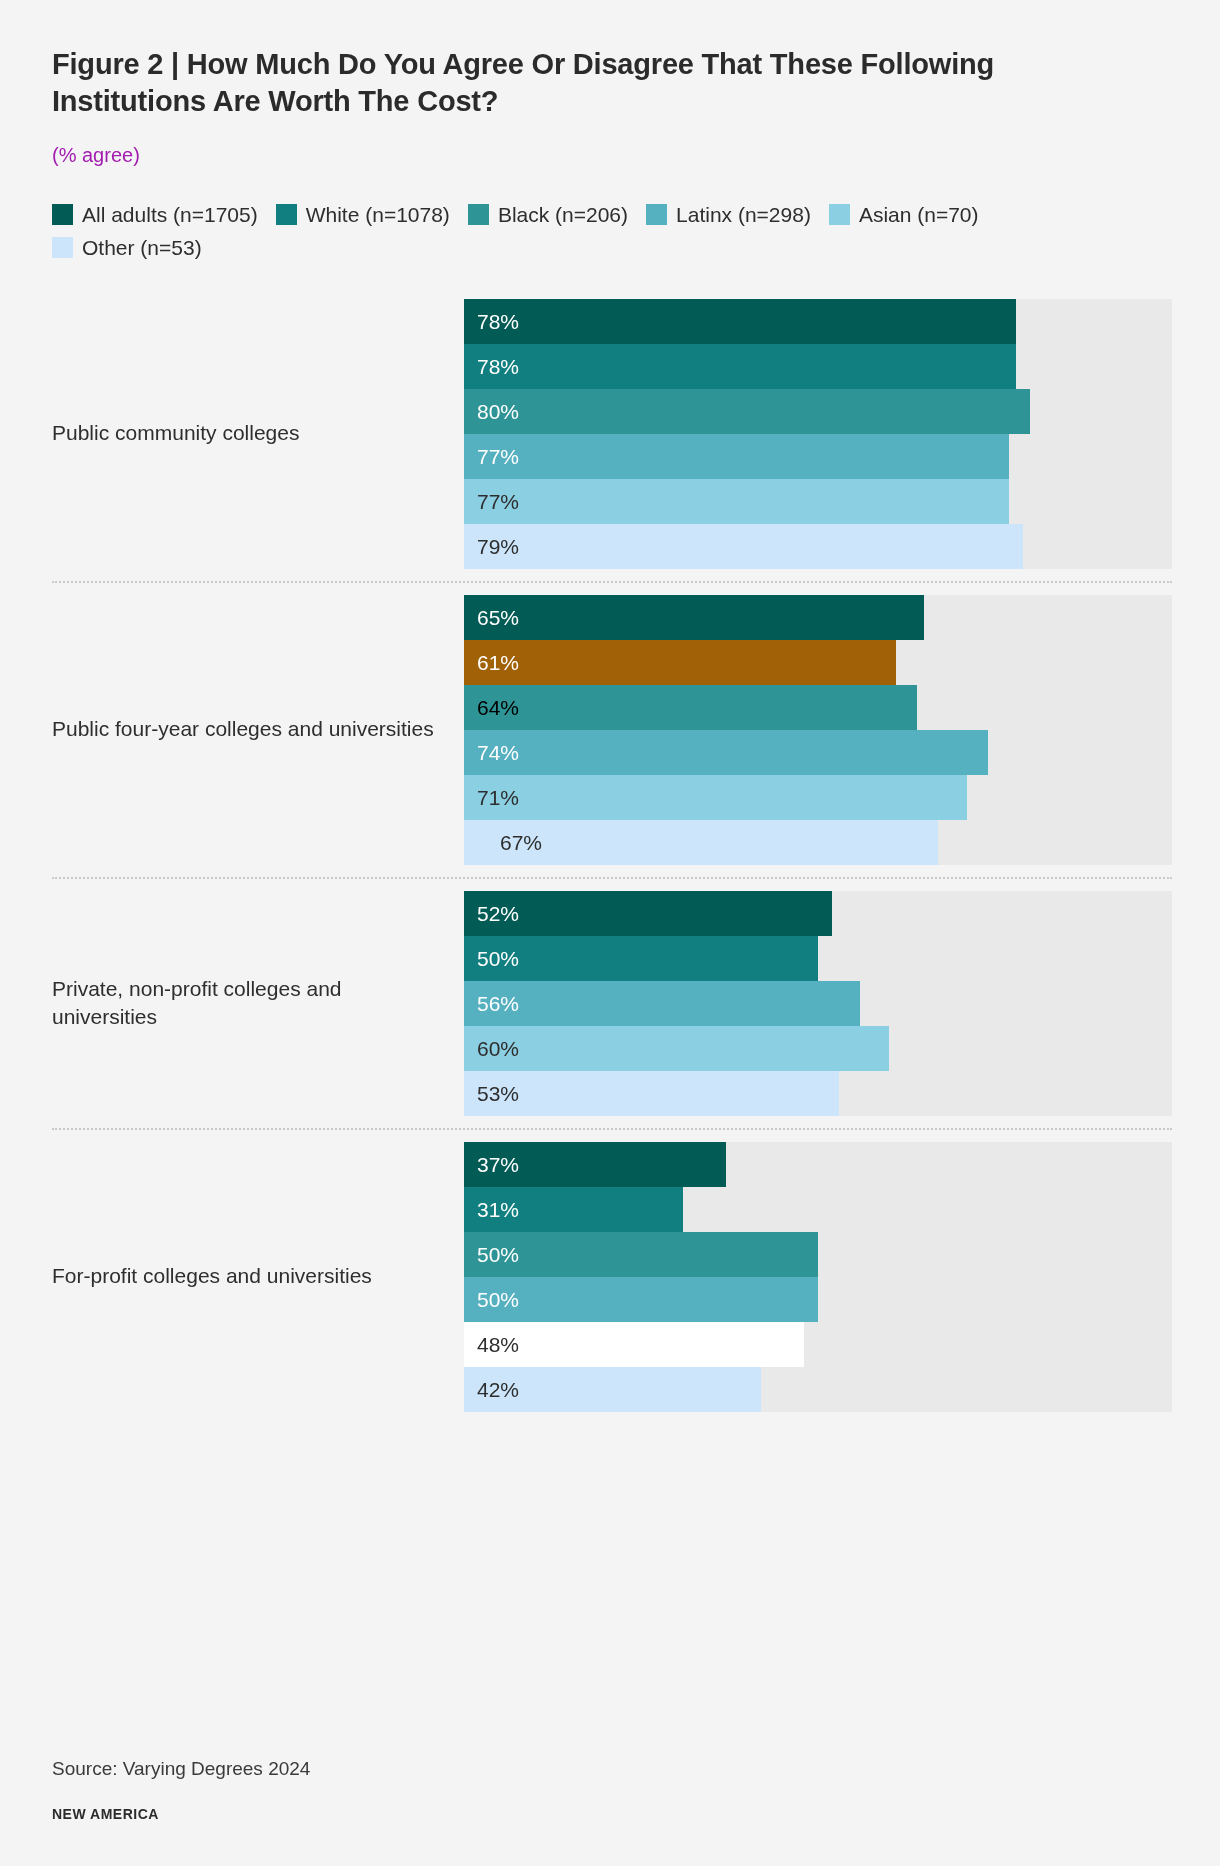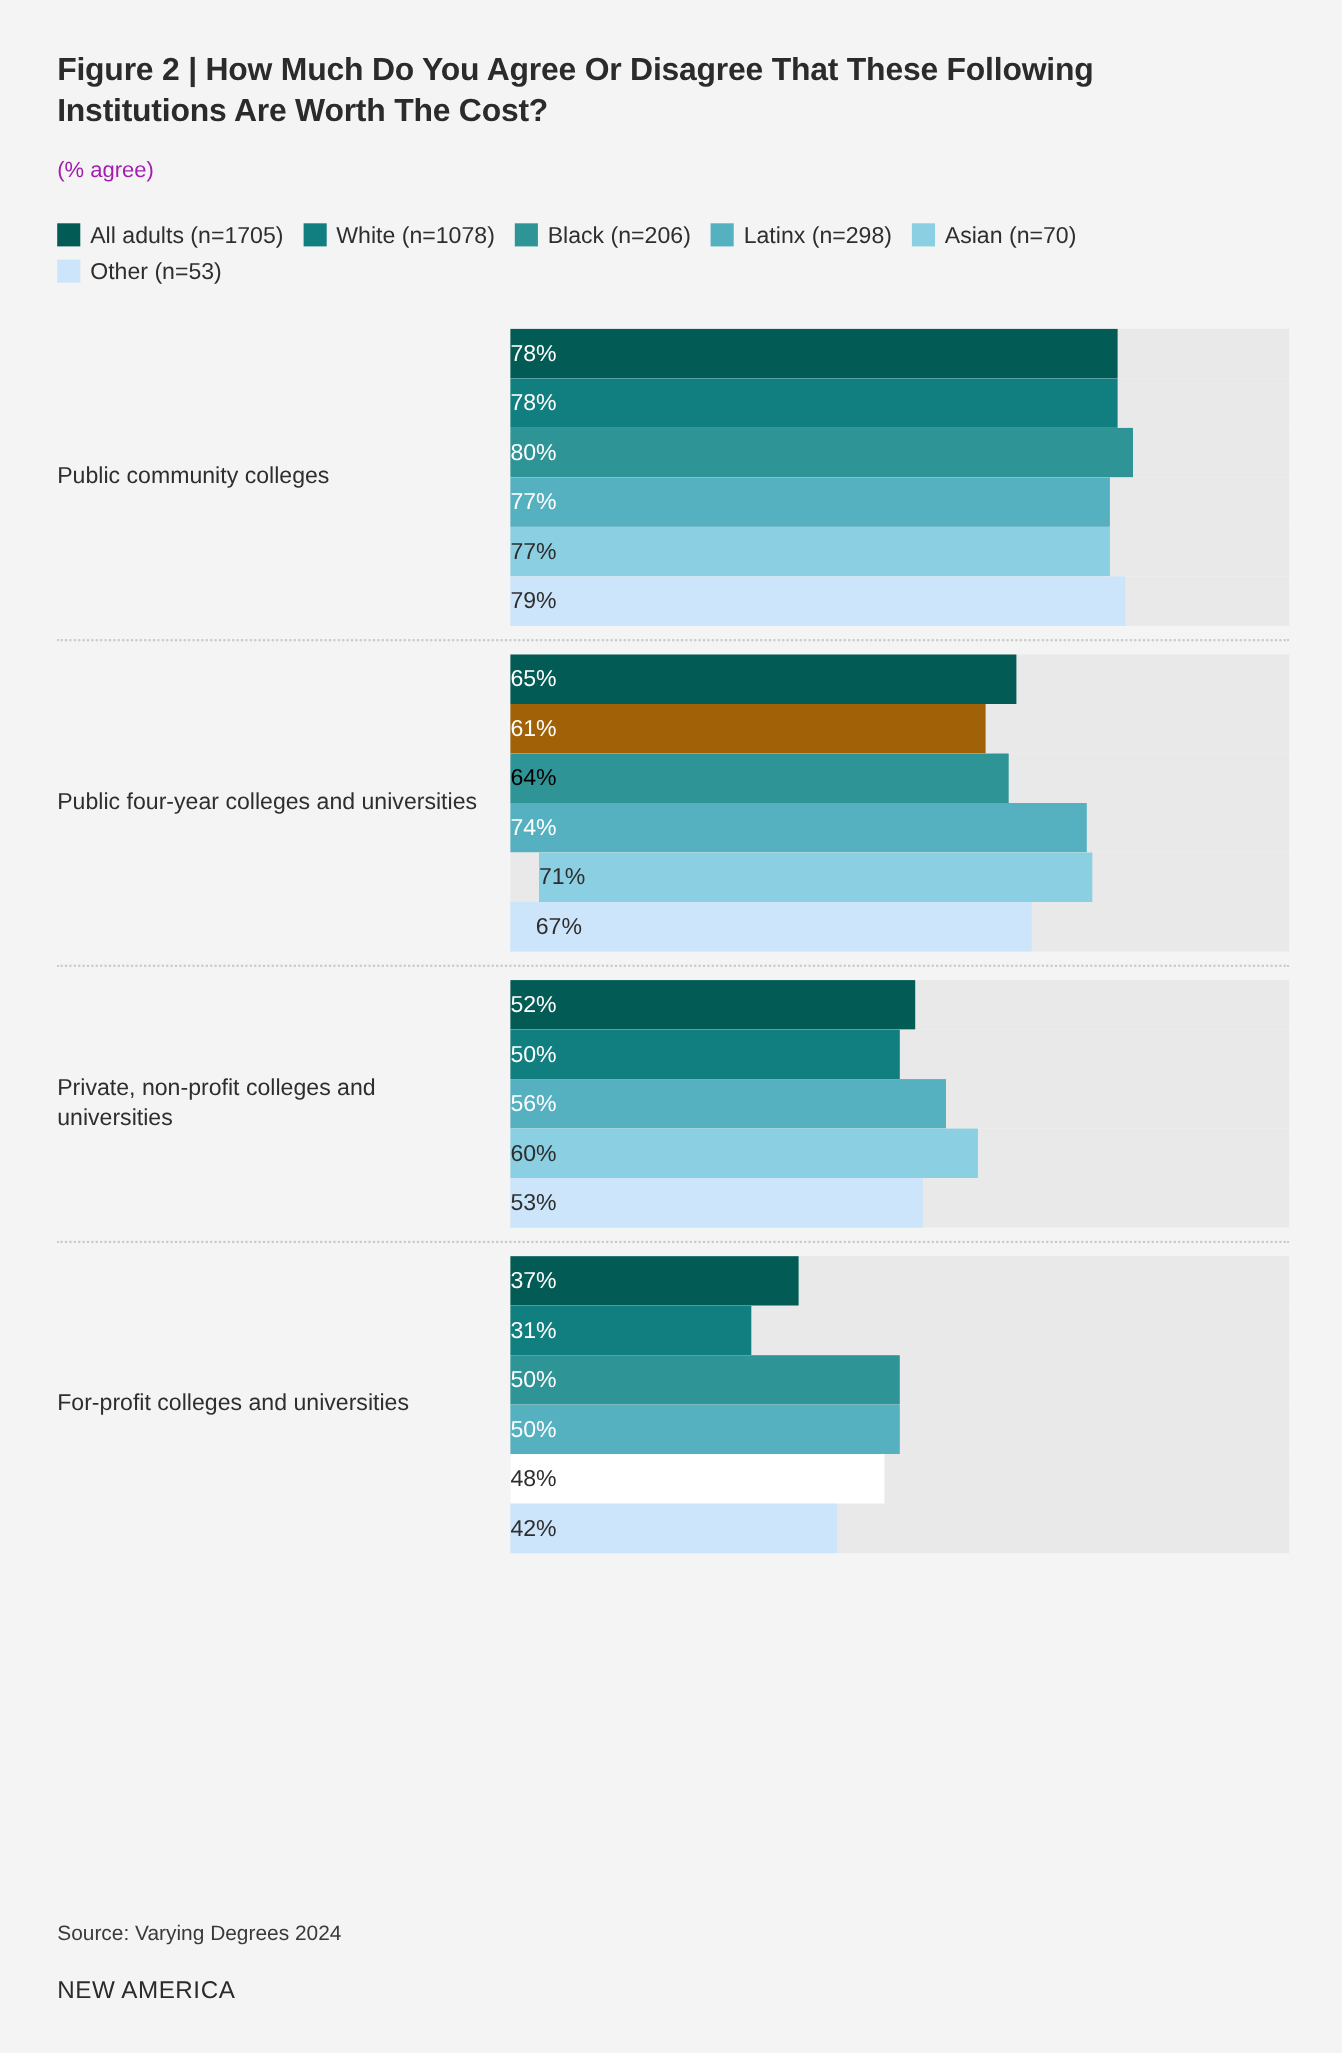--- a/index.html
+++ b/index.html
@@ -89,38 +89,39 @@
     height: 45px;
   }
   .bar-fill {
     position: absolute;
     left: 0; top: 0; bottom: 0;
     display: flex;
     align-items: center;
   }
   .bar-value {
     font-size: 21px;
+    padding-left: 13px;
     white-space: nowrap;
     line-height: 1;
   }
 
   
   .footer {
     position: absolute;
     left: 52px;
     bottom: 44px;
   }
   .source {
     font-size: 19px;
     color: #3a3a3a;
   }
   .brand {
     margin-top: 26px;
-    font-size: 22px;
-    font-weight: normal;
+    font-size: 14px;
+    font-weight: bold;
     letter-spacing: 0.5px;
     color: #2b2b2b;
   }
 </style>
 </head>
 <body>
 
 <div class="page">
 
   <div class="header">
@@ -183,21 +184,21 @@
             <div class="bar-fill" style="width: 64%; background: rgb(47, 148, 150);">
               <span class="bar-value" style="color: #000000;">64%</span>
             </div>
           </div>
           <div class="bar-row">
             <div class="bar-fill" style="width: 74%; background: rgb(85, 176, 192);">
               <span class="bar-value" style="color: rgb(255, 255, 255);">74%</span>
             </div>
           </div>
           <div class="bar-row">
-            <div class="bar-fill" style="width: 71%; background: rgb(139, 207, 226); margin-left: 26px;">
+            <div class="bar-fill" style="width: 71%; background: rgb(139, 207, 226);">
               <span class="bar-value" style="color: rgb(46, 46, 46);">71%</span>
             </div>
           </div>
           <div class="bar-row">
             <div class="bar-fill" style="width: 67%; background: rgb(204, 229, 251);">
               <span class="bar-value" style="color: rgb(46, 46, 46); margin-left: 23px;">67%</span>
             </div>
           </div>
         </div>
       </div>

